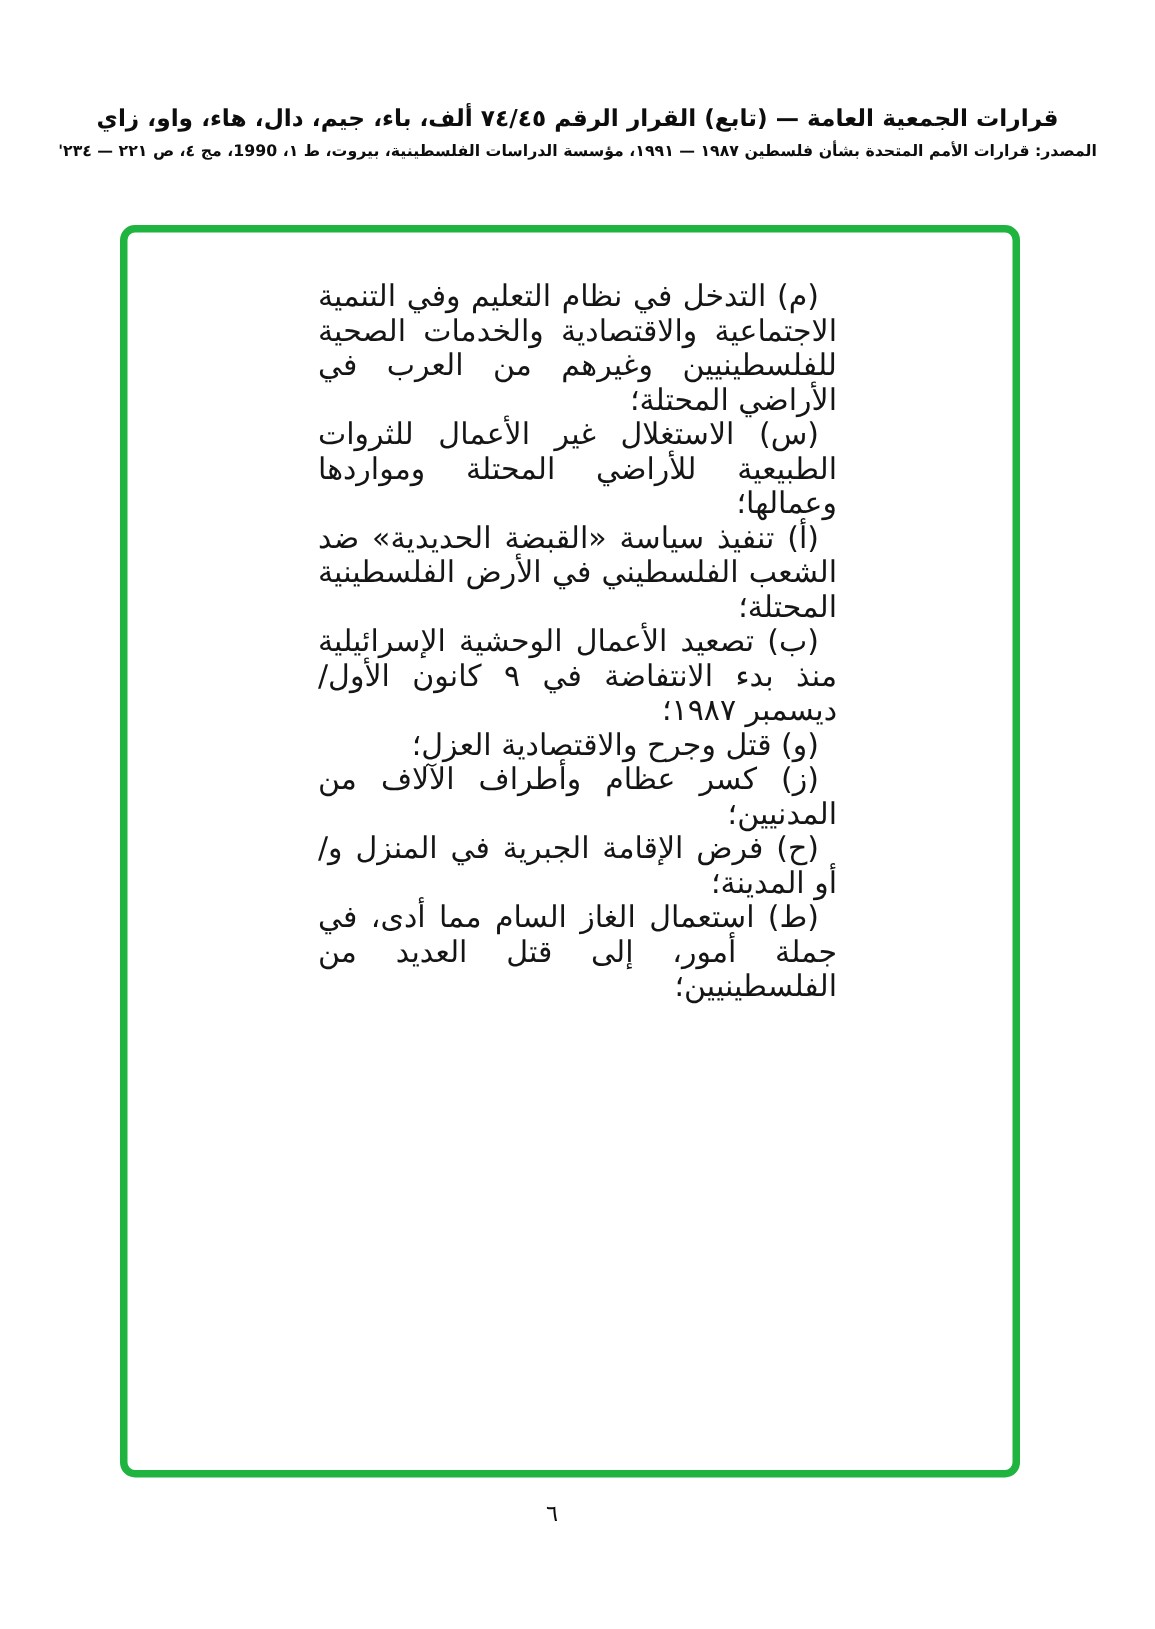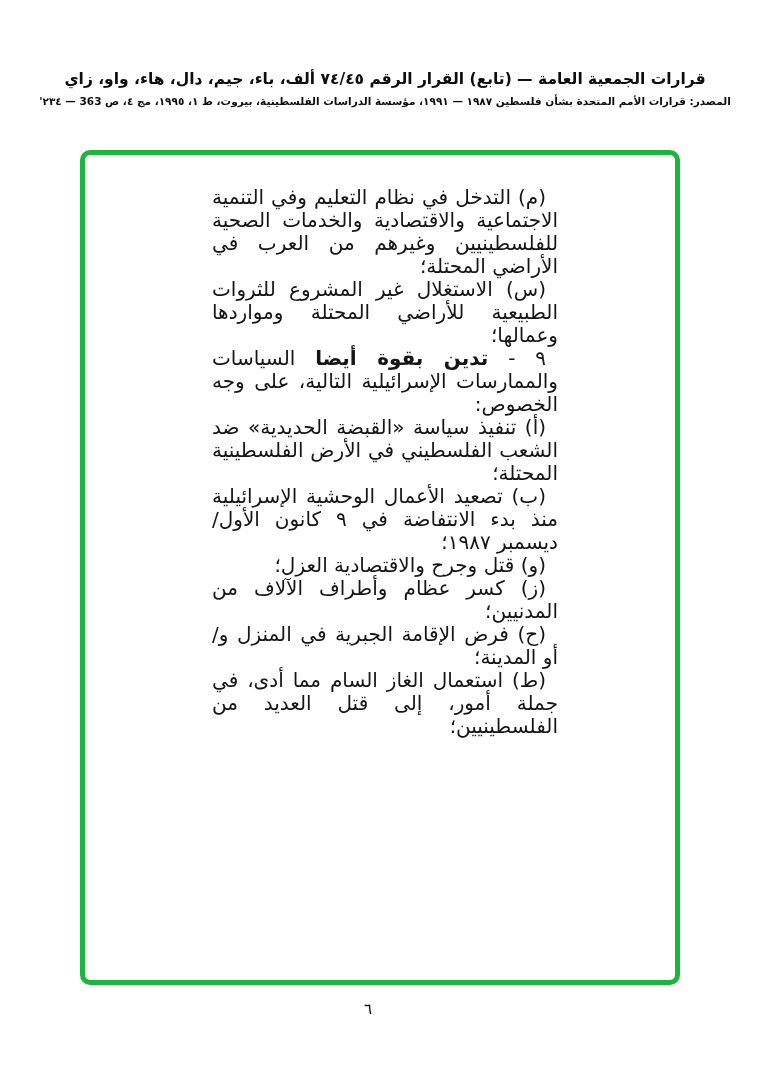--- a/index.html
+++ b/index.html
@@ -73,29 +73,28 @@
     text-align: center;
     font-size: 15px;
     color: #0d0d0d;
   }
 </style>
 </head>
 <body>
 
 <header class="page-header">
   <div class="header-title">قرارات الجمعية العامة — (تابع) القرار الرقم ٧٤/٤٥ ألف، باء، جيم، دال، هاء، واو، زاي</div>
-  <div class="source-line">المصدر: قرارات الأمم المتحدة بشأن فلسطين ١٩٨٧ — ١٩٩١، مؤسسة الدراسات الفلسطينية، بيروت، ط ١، ١٩٩٥، مج ٤، ص 363 — ٢٣٤'</div>
+  <div class="source-line">المصدر: قرارات الأمم المتحدة بشأن فلسطين ١٩٨٧ — ١٩٩١، مؤسسة الدراسات الفلسطينية، بيروت، ط ١، 1990، مج ٤، ص ٢٢١ — ٢٣٤'</div>
 </header>
 
 <div class="document-frame"></div>
 
 <main class="document-text">
   <p>(م) التدخل في نظام التعليم وفي التنمية الاجتماعية والاقتصادية والخدمات الصحية للفلسطينيين وغيرهم من العرب في الأراضي المحتلة؛</p>
-  <p>(س) الاستغلال غير المشروع للثروات الطبيعية للأراضي المحتلة ومواردها وعمالها؛</p>
-  <p><span>٩ - </span><span class="bold-run">تدين بقوة أيضا</span><span> السياسات والممارسات الإسرائيلية التالية، على وجه الخصوص:</span></p>
+  <p>(س) الاستغلال غير الأعمال للثروات الطبيعية للأراضي المحتلة ومواردها وعمالها؛</p>
   <p>(أ) تنفيذ سياسة «القبضة الحديدية» ضد الشعب الفلسطيني في الأرض الفلسطينية المحتلة؛</p>
   <p>(ب) تصعيد الأعمال الوحشية الإسرائيلية منذ بدء الانتفاضة في ٩ كانون الأول/ديسمبر ١٩٨٧؛</p>
   <p>(و) قتل وجرح والاقتصادية العزل؛</p>
   <p>(ز) كسر عظام وأطراف الآلاف من المدنيين؛</p>
   <p>(ح) فرض الإقامة الجبرية في المنزل و/أو المدينة؛</p>
   <p>(ط) استعمال الغاز السام مما أدى، في جملة أمور، إلى قتل العديد من الفلسطينيين؛</p>
 </main>
 
 <div class="page-number">٦</div>
 

